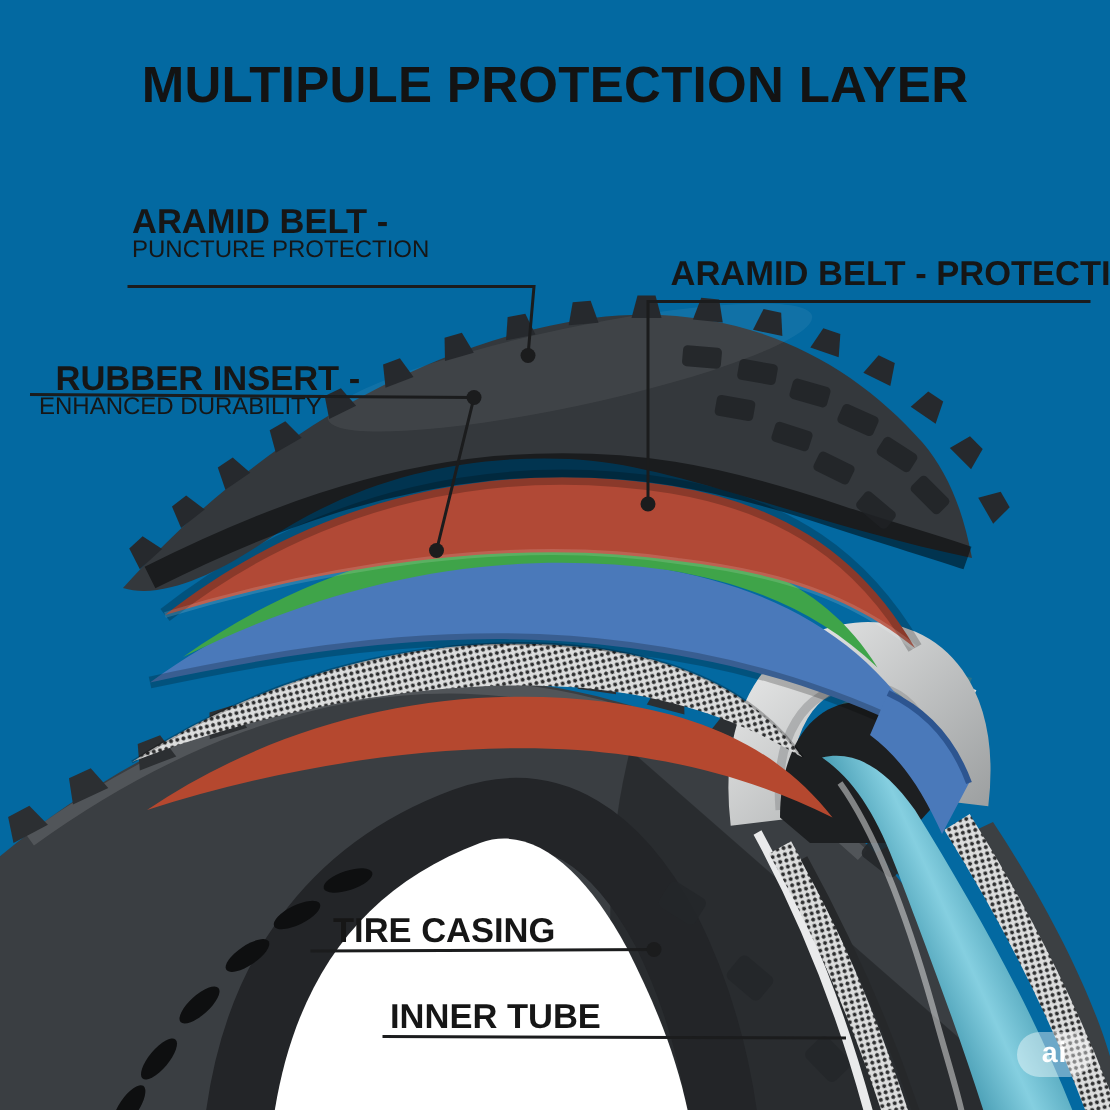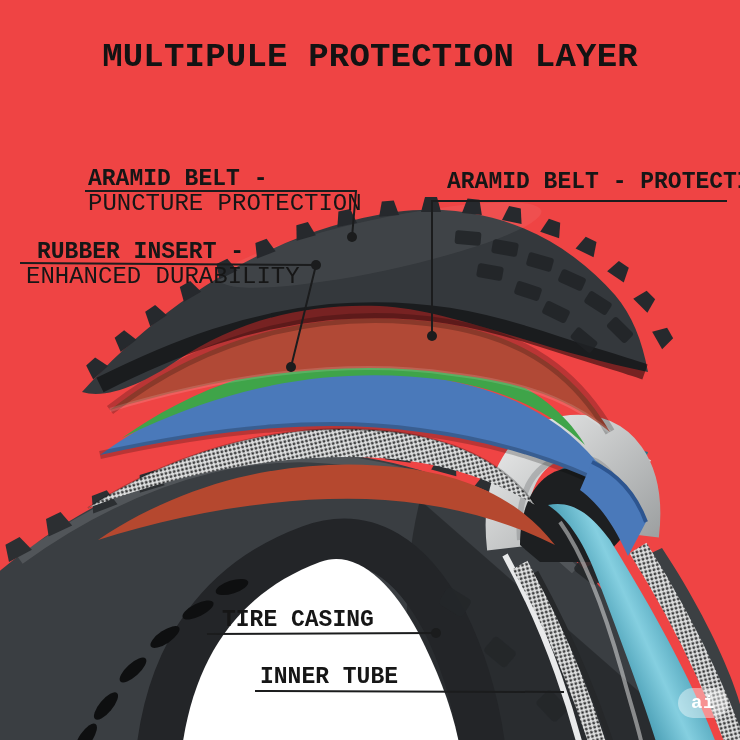--- a/index.html
+++ b/index.html
@@ -1,27 +1,27 @@
 <!DOCTYPE html>
 <html><head>
 <meta charset="utf-8">
 <style>
   html,body{margin:0;padding:0;background:#ffffff;}
   #stage{
-    position:relative;width:740px;height:740px;background:#ef4444;
-    font-family:Liberation Mono, monospace;overflow:hidden;
+    position:relative;width:740px;height:740px;background:#0369a1;
+    font-family:Liberation Sans, sans-serif;overflow:hidden;
   }
   #stage svg{position:absolute;left:0;top:0;}
   .title{
     position:absolute;left:0;top:38px;width:740px;text-align:center;
     font-size:34px;font-weight:700;color:#131313;letter-spacing:.2px;
   }
   .lbl{position:absolute;color:#161616;white-space:nowrap;line-height:1.05;}
   .lbl .b{font-weight:700;font-size:23px;}
-  .lbl .r{font-weight:400;font-size:24px;}
+  .lbl .r{font-weight:400;font-size:16px;}
   .lbl.single{font-weight:700;font-size:23px;}
   .badge{
     position:absolute;left:678px;top:688px;width:50px;height:30px;
     background:rgba(255,255,255,.42);border-radius:16px;
     display:flex;align-items:center;justify-content:center;
     color:#ffffff;font-weight:700;font-size:19px;letter-spacing:.5px;
   }
 </style>
 </head>
 <body>
@@ -187,21 +187,21 @@
       <circle cx="352" cy="237" r="5"></circle>
       <circle cx="316" cy="265" r="5"></circle>
       <circle cx="291" cy="367" r="5"></circle>
       <circle cx="432" cy="336" r="5"></circle>
       <circle cx="436" cy="633" r="5"></circle>
     </g>
   </svg>
 
   <div class="title">MULTIPULE PROTECTION LAYER</div>
 
-  <div class="lbl" style="left:88px;top:135px;margin-top:32px;">
+  <div class="lbl" style="left:88px;top:135px;">
     <div class="b">ARAMID BELT -</div>
     <div class="r">PUNCTURE PROTECTION</div>
   </div>
 
   <div class="lbl" style="left:37px;top:208px;margin-top:32px;">
     <div class="b">RUBBER INSERT -</div>
     <div class="r" style="margin-left:-11px;">ENHANCED DURABILITY</div>
   </div>
 
   <div class="lbl single" style="left:447px;top:170px;">ARAMID BELT - PROTECTION</div>

